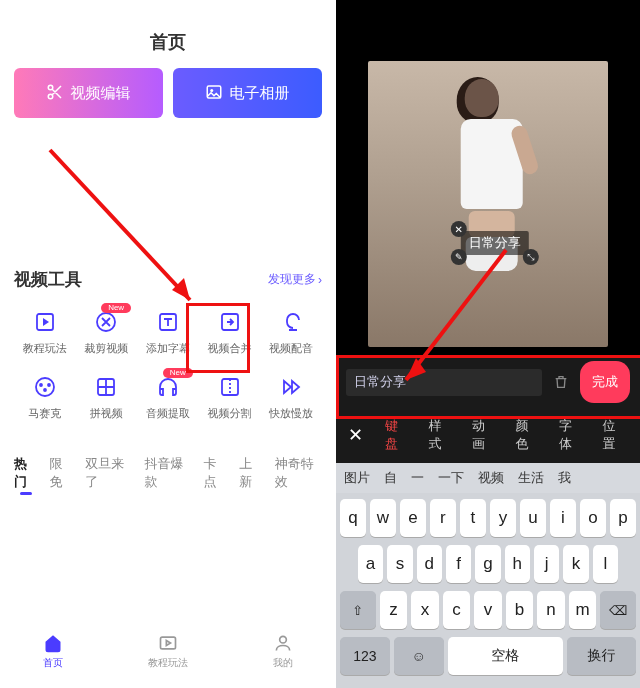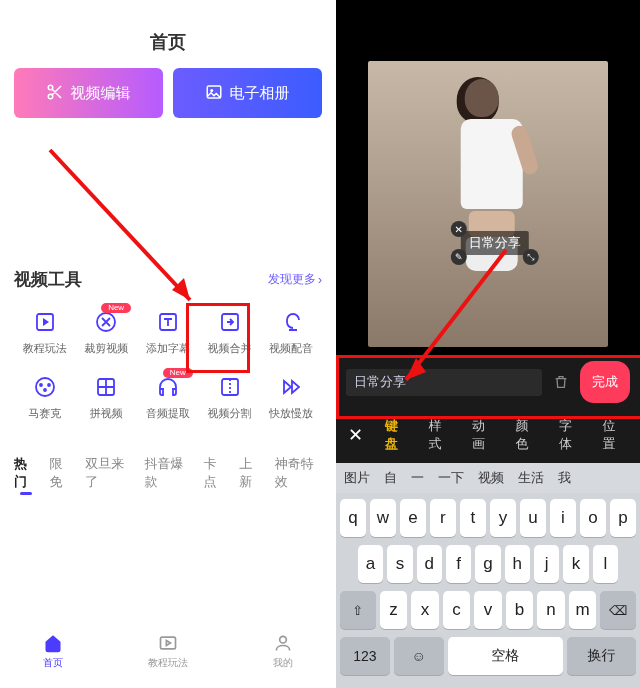--- a/index.html
+++ b/index.html
@@ -61,21 +61,21 @@
   .cap-scale { position:absolute; bottom:-10px; right:-10px; width:16px; height:16px; background:#333; border-radius:50%; color:#fff; font-size:9px; display:flex; align-items:center; justify-content:center;}
 
   .input-row { display:flex; align-items:center; gap:8px; padding:6px 10px; }
   .text-input { flex:1; background:#2b2b2b; border:none; color:#cfcfe8; font-size:13px; padding:6px 8px; border-radius:3px; }
   .trash { width:22px; color:#888; display:flex; justify-content:center;}
   .trash svg{width:16px;height:16px;stroke:#888;fill:none;stroke-width:2;}
   .done-btn { background:#ff3b5c; color:#fff; border:none; border-radius:14px; padding:12px 12px; font-size:13px; }
 
   .style-tabs { display:flex; align-items:center; gap:18px; padding:8px 12px 10px; font-size:13px; color:#ccc; }
   .style-close { color:#fff; font-size:18px; margin-right:4px;}
-  .style-tab.active { color:#eab308;font-weight:bold; }
+  .style-tab.active { color:#ef4444; }
 
   .suggest-row { background:#d6d9de; color:#333; font-size:13px; padding:6px 8px; display:flex; gap:14px; }
 
   .keyboard { background:#d1d4d9; padding:6px 4px 8px; }
   .krow { display:flex; gap:4px; justify-content:center; margin-bottom:8px; }
   .key { background:#fff; border-radius:5px; height:38px; flex:1; display:flex; align-items:center; justify-content:center; font-size:17px; color:#222; box-shadow:0 1px 0 #aaa; }
   .key.fn { background:#b8bcc3; flex:1.3; font-size:13px;}
   .spacer { width:14px; }
   .krow.bot .key { font-size:14px; }
   .krow.bot .space { flex:3; }

